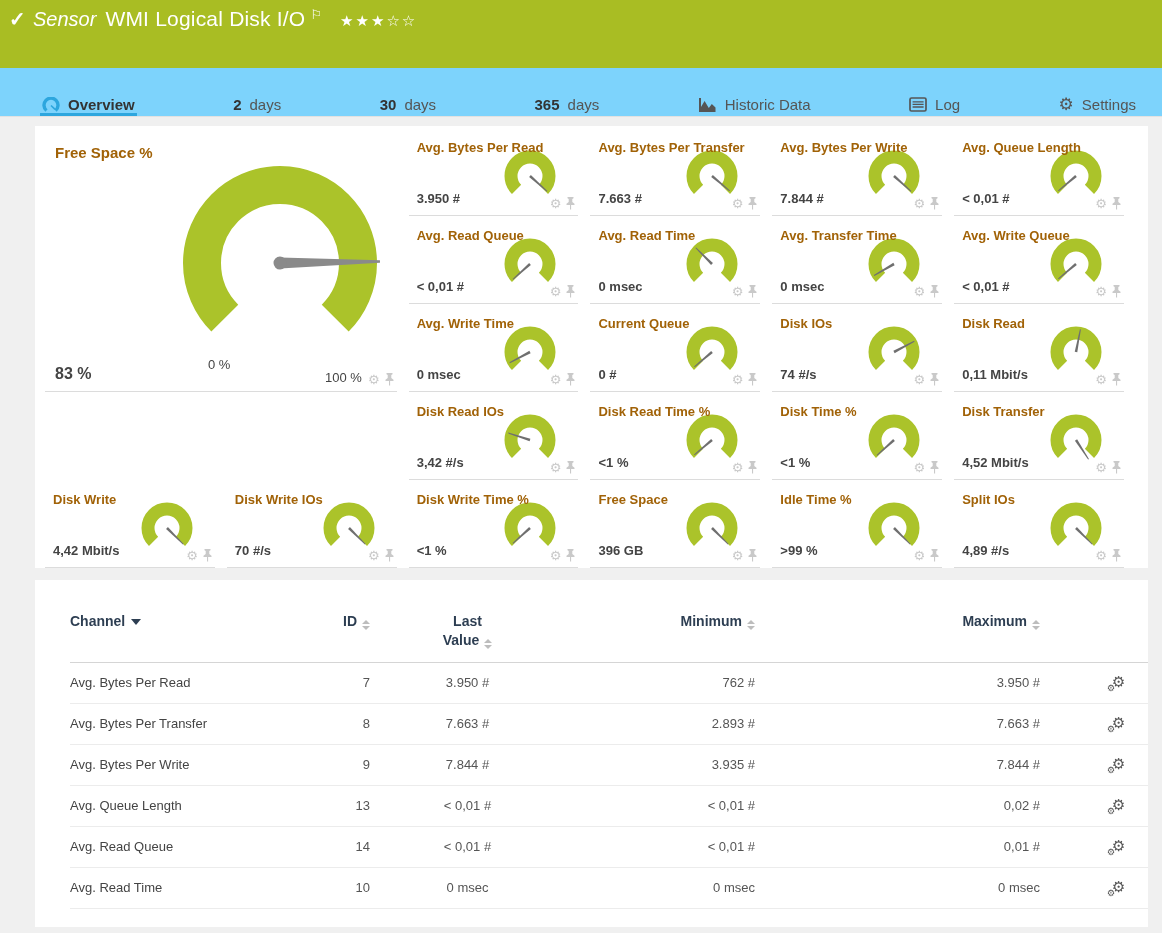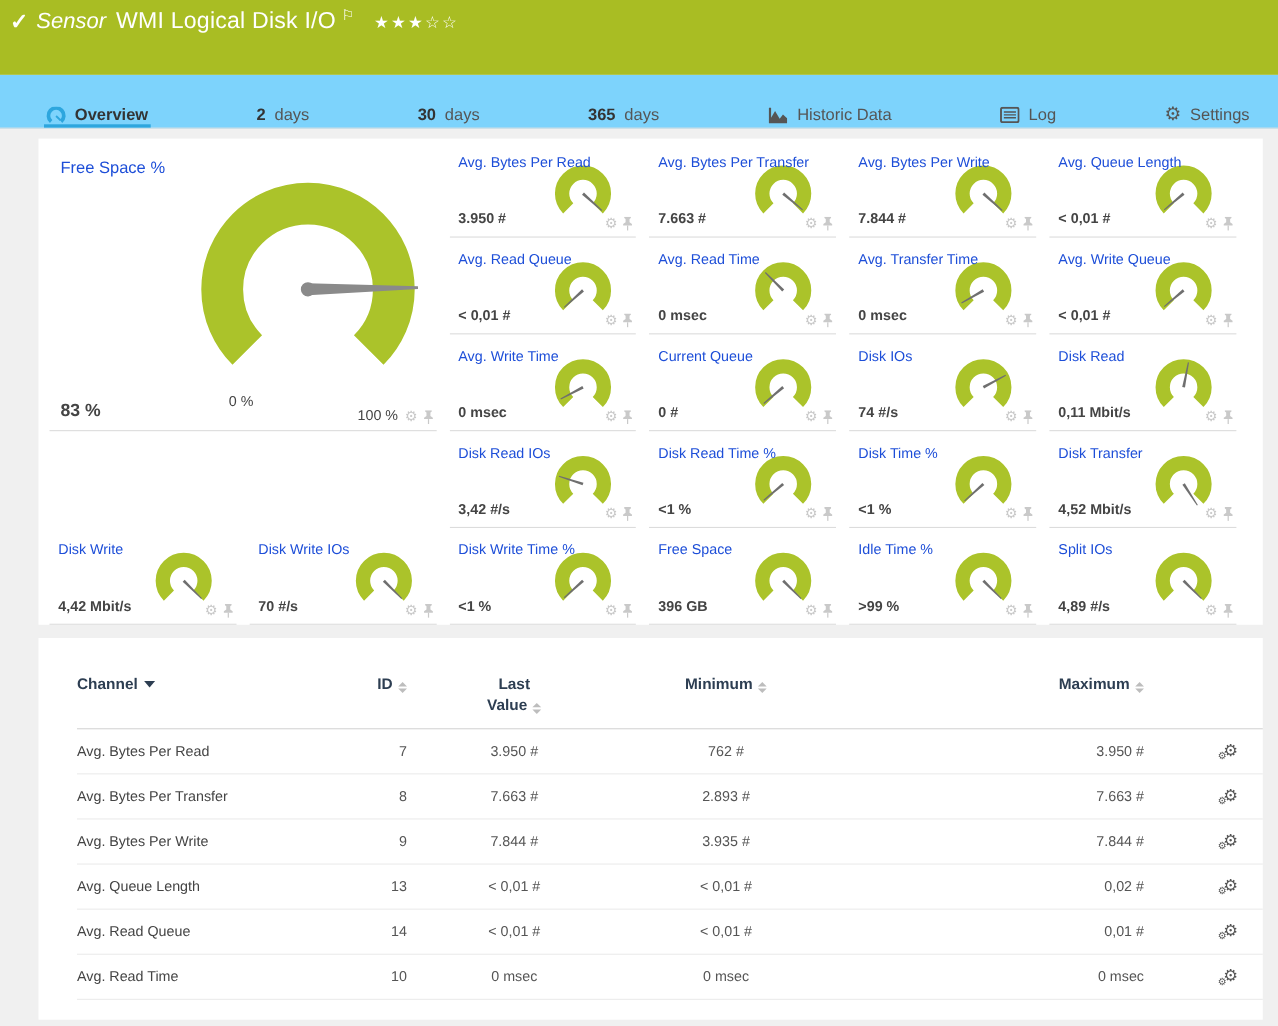--- a/index.html
+++ b/index.html
@@ -28,21 +28,21 @@
   .tnum{color:#333;font-weight:bold}
   .tlabel{color:inherit}
 
   
   .content{padding:9px 14px 0 35px}
   .card{background:#fff}
 
   
   .gcard{padding:2px 12px 0 10px;display:grid;grid-template-columns:repeat(6,1fr);grid-auto-rows:88px}
   .tile{position:relative;border-bottom:1px solid #dcdcdc;margin-right:12px}
-  .tile .t{position:absolute;left:8px;top:12px;font-size:13px;font-weight:normal;color:#1d4ed8;white-space:nowrap;z-index:2}
+  .tile .t{position:absolute;left:8px;top:12px;font-size:13px;font-weight:bold;color:#a16207;white-space:nowrap;z-index:2}
   .tile .v{position:absolute;left:8px;bottom:9px;font-size:13px;font-weight:bold;color:#444;white-space:nowrap;z-index:2}
   .tile svg.g{position:absolute;right:16px;top:18px}
   .ops{position:absolute;right:2px;bottom:5px;display:flex;align-items:center;gap:4px;z-index:3}
   .ops .gearch{font-size:13px;line-height:1;color:#c9c9c9;cursor:pointer}
   .ops svg{cursor:pointer}
 
   .big{grid-column:1/3;grid-row:1/4}
   .big .t{font-size:15px;left:10px;top:16px}
   .big .v{font-size:16px;left:10px;bottom:8px}
   .big svg.g{left:115px;top:30px;right:auto}
@@ -53,21 +53,21 @@
 
   
   .tcard{margin-top:12px;padding:32px 0 4px 35px;min-height:311px}
   .tgrid{display:grid;grid-template-columns:230px 70px 195px 190px 285px 1fr}
   .thead{padding-bottom:12px;border-bottom:1px solid #d5d5d5;color:#2d3e52;font-weight:bold;font-size:14px}
   .th{white-space:pre-line;line-height:1.35;cursor:pointer}
   .trw{height:40px;align-items:center;border-bottom:1px solid #ececec;font-size:13px;color:#555}
   .c0{text-align:left}
   .c1{text-align:right}
   .c2{text-align:center}
-  .c3{text-align:center}
+  .c3{text-align:right}
   .c4{text-align:right}
   .c5{text-align:left;padding-left:72px}
   .trw .c0{color:#444;cursor:pointer}
   .thead .c2{text-align:center}
   .sorts{display:inline-flex;flex-direction:column;gap:2px;margin-left:5px;vertical-align:2px}
   .sorts i{display:block;width:0;height:0;border-left:4px solid transparent;border-right:4px solid transparent}
   .sorts .up{border-bottom:4px solid #bdbdbd}
   .sorts .down{border-top:4px solid #bdbdbd}
   .sortactive{display:inline-block;width:0;height:0;border-left:5px solid transparent;
               border-right:5px solid transparent;border-top:6px solid #2d3e52;margin-left:6px;vertical-align:1px}

